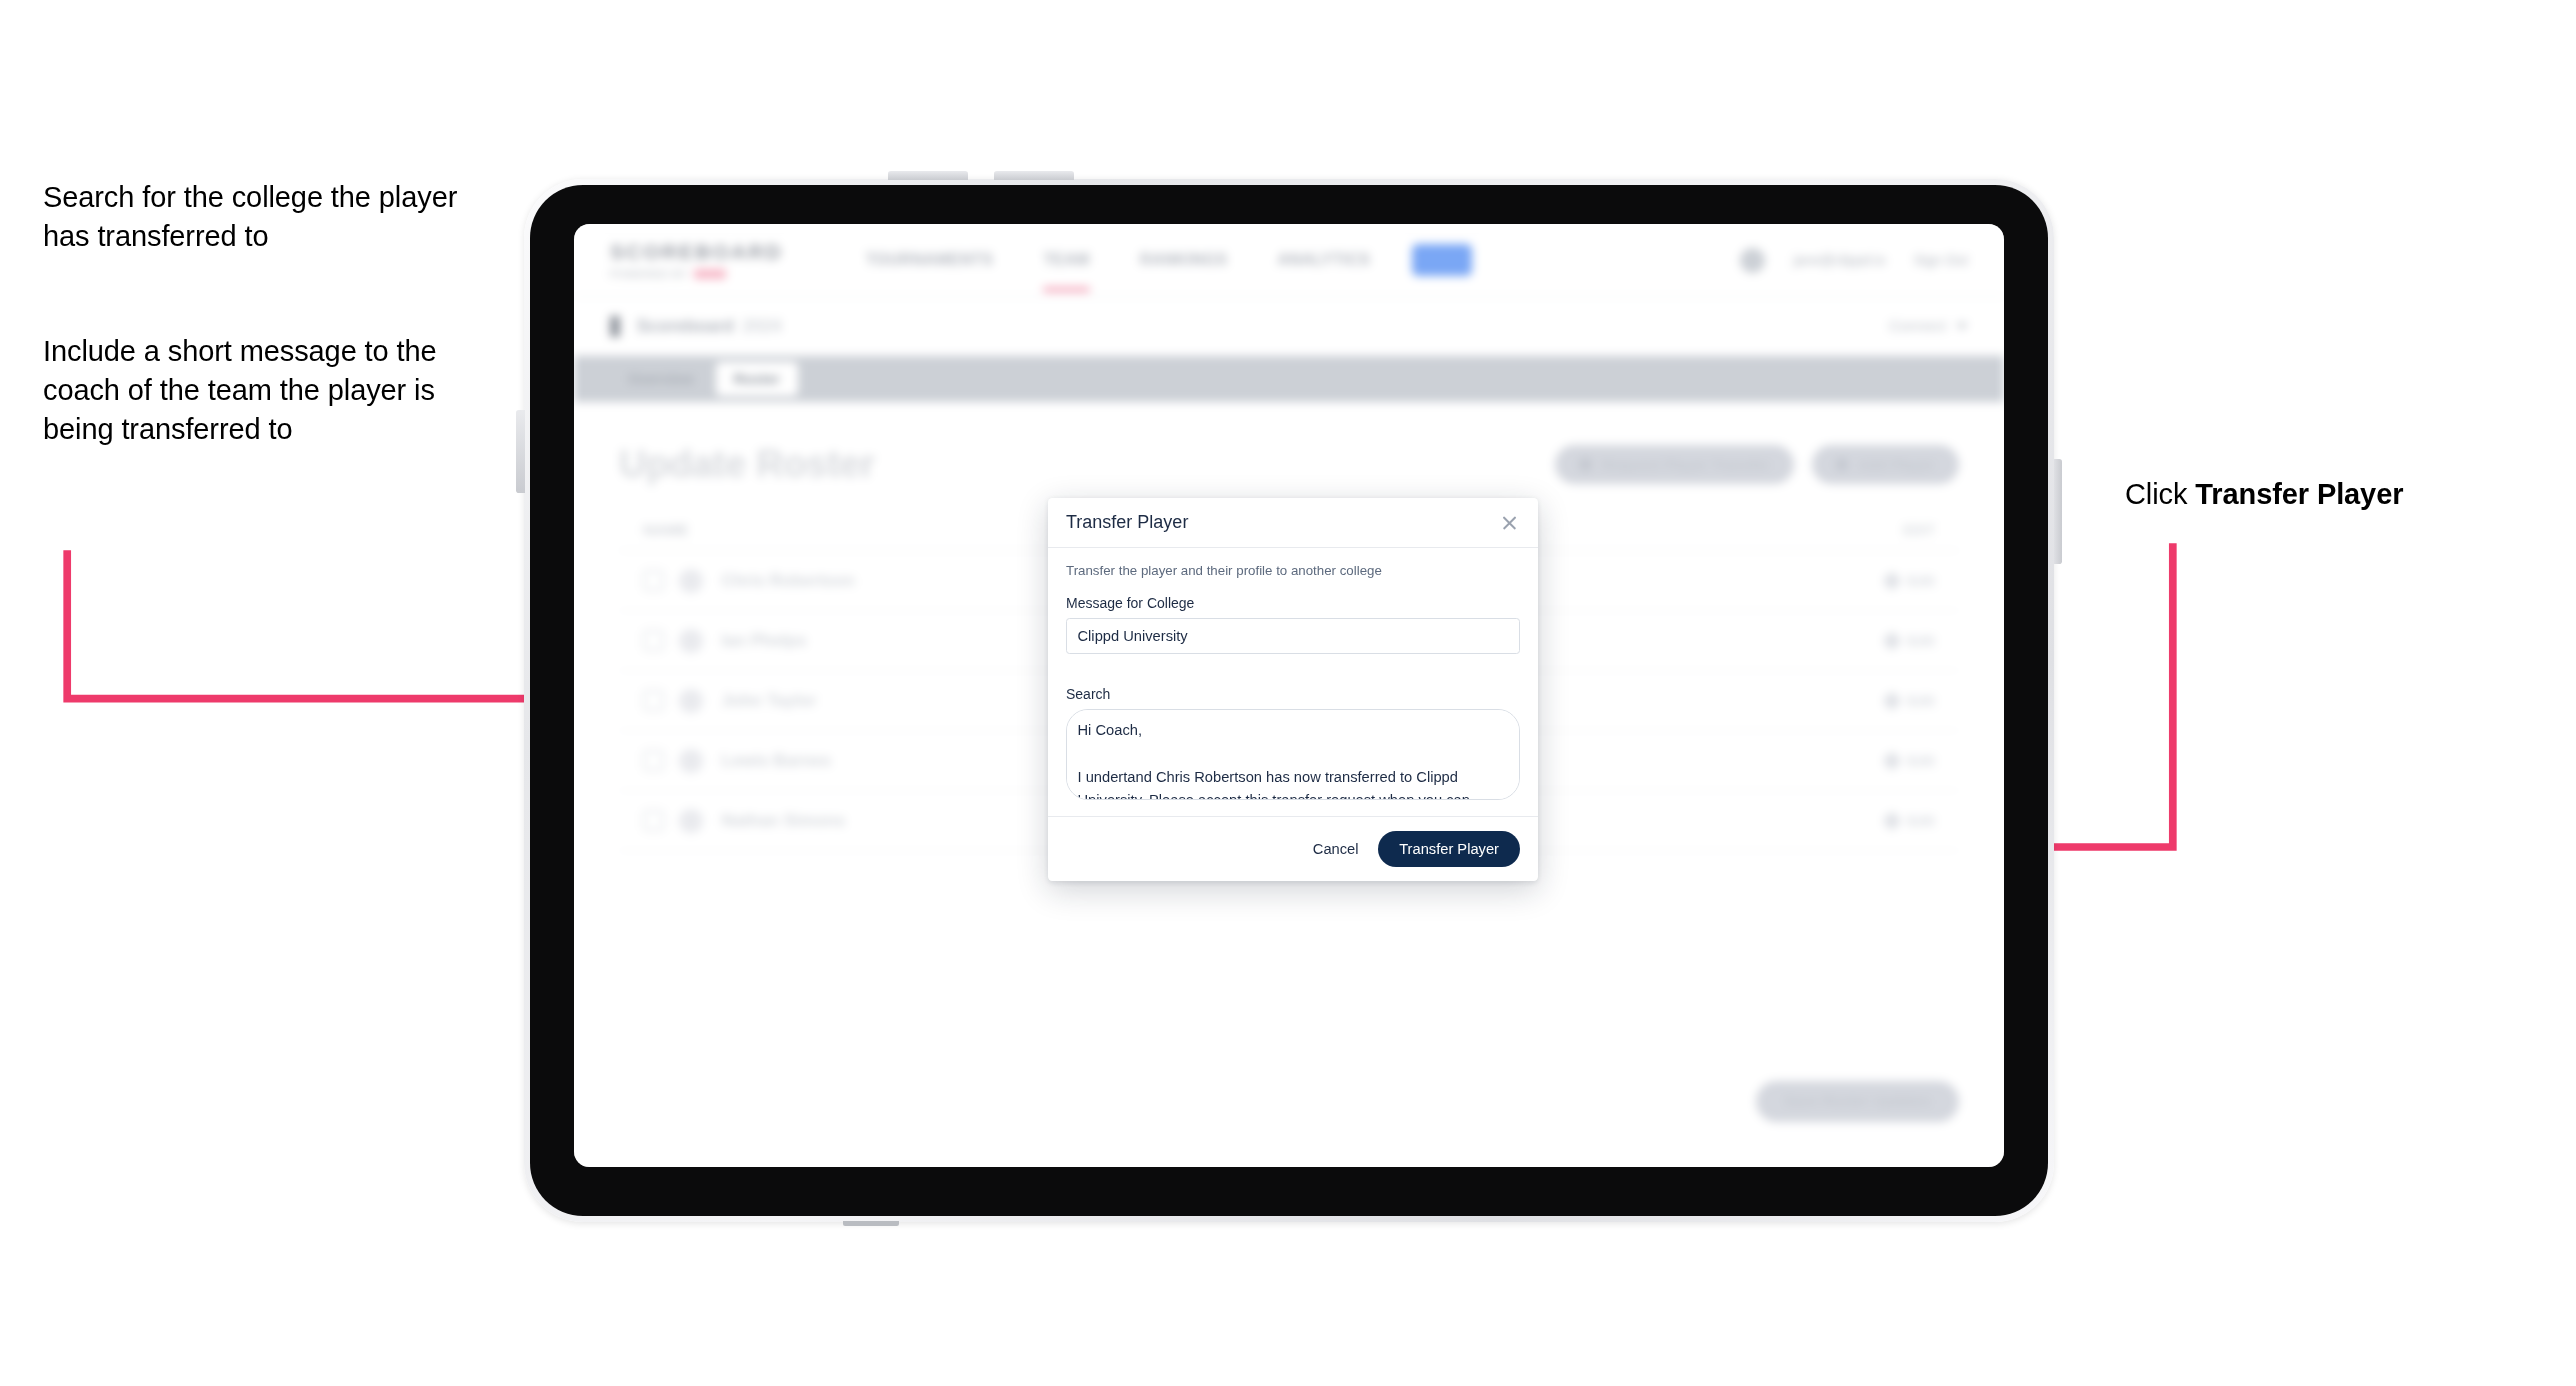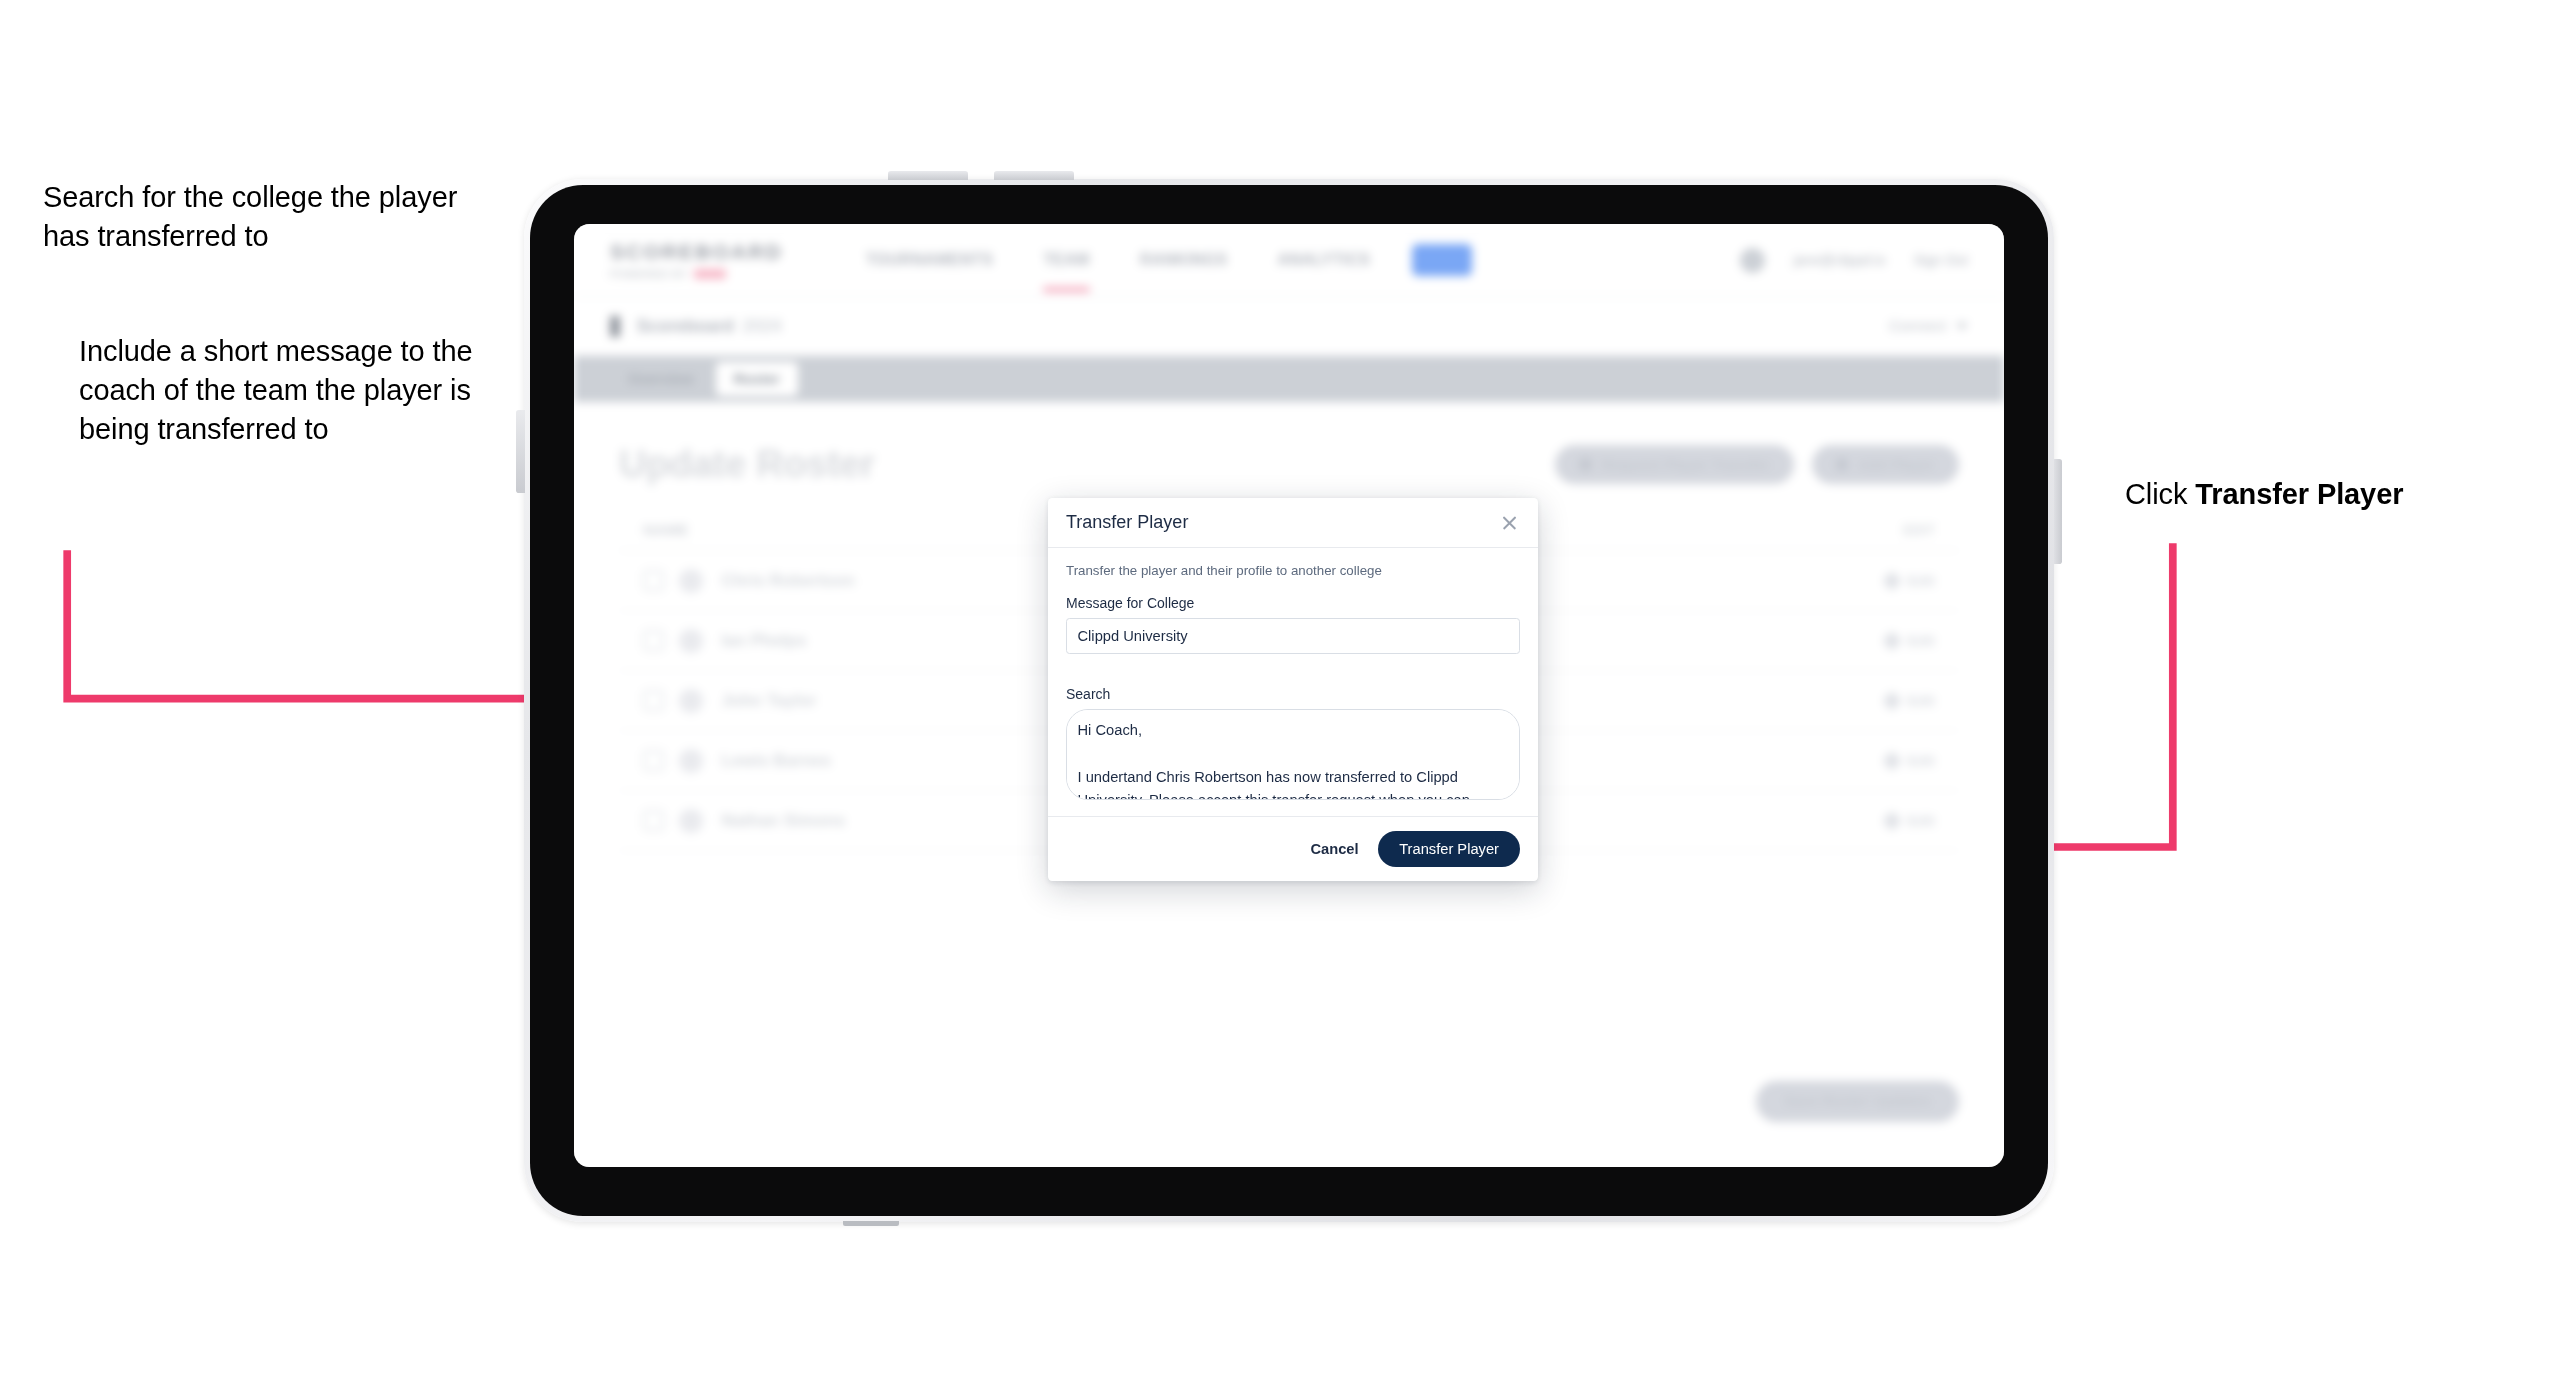--- a/index.html
+++ b/index.html
@@ -18,21 +18,21 @@
   
   .annotation {
     position: absolute;
     color: #000000;
     font-size: 29px;
     line-height: 1.35;
     letter-spacing: -0.1px;
     font-family: "Liberation Sans", sans-serif;
   }
   #anno-left-1 { left: 43px; top: 178px; width: 448px; }
-  #anno-left-2 { left: 43px; top: 332px; width: 448px; margin-left: 36px; }
+  #anno-left-2 { left: 43px; top: 332px; width: 448px; }
   #anno-right-1 { left: 2125px; top: 475px; width: 434px; white-space: nowrap; }
   .anno-strong { font-weight: bold; }
 
   
   .arrow-svg {
     position: absolute;
     overflow: visible;
     pointer-events: none;
   }
   #arrow-left-wrap  { left: 63px;  top: 546px;  width: 994px; height: 210px; }
@@ -267,21 +267,21 @@
     border-radius: 22px;
   }
   #modal-footer {
     display: flex; align-items: center; justify-content: flex-end;
     gap: 15.4px;
     padding: 14px 18px;
     border-top: 0.7px solid #e8eaee;
   }
   #btn-cancel {
     background: none; border: none;
-    font-size: 14.7px; font-weight: bold; color: #1d2b44;
+    font-size: 14.7px; font-weight: normal; color: #1d2b44;
     font-family: "Liberation Sans", sans-serif;
     cursor: pointer; padding: 5.6px 4.2px;
   }
   #btn-transfer {
     background: #0e2a4e; color: #ffffff; border: none;
     border-radius: 18px;
     font-size: 14.7px; font-weight: 500;
     font-family: "Liberation Sans", sans-serif;
     padding: 9.8px 21px;
     cursor: pointer;

